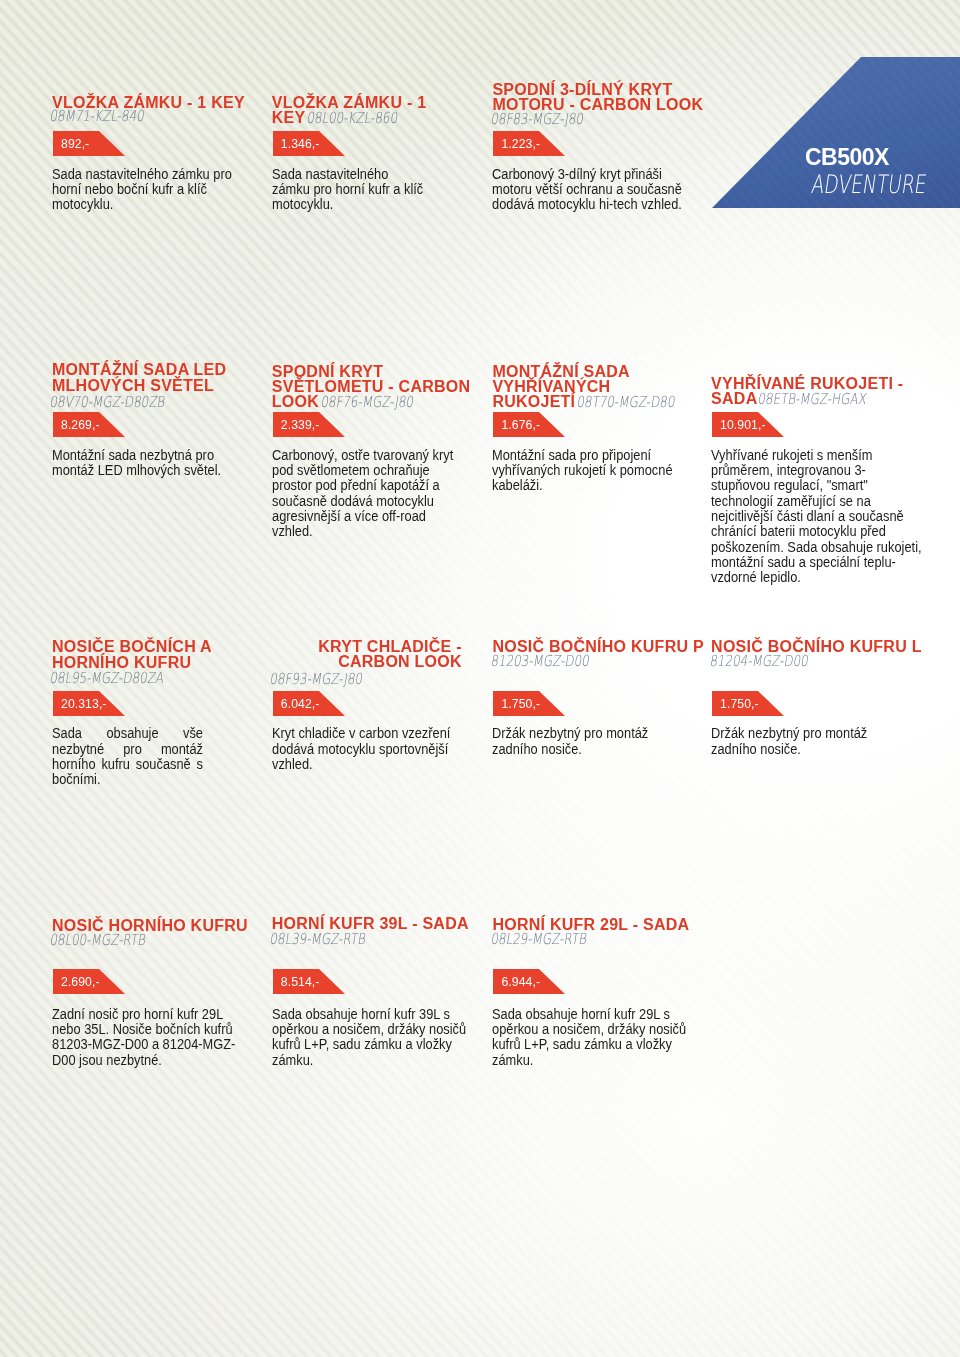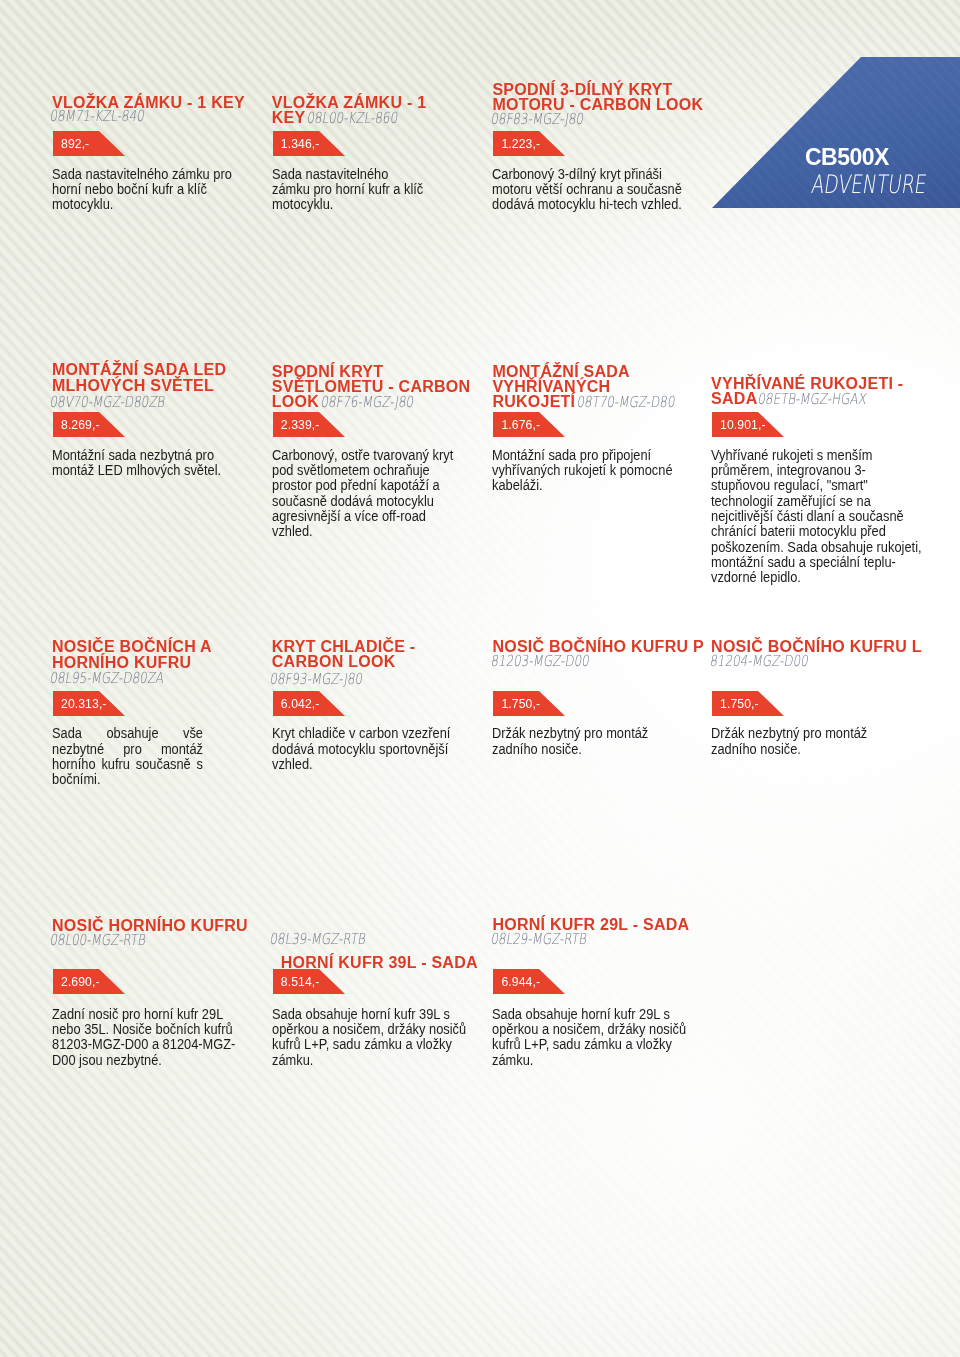--- a/index.html
+++ b/index.html
@@ -147,21 +147,21 @@
         <p class="code-line" style="top: 670px;"><span class="code" style="width: 116.04px;"><i>08L95-MGZ-D80ZA</i></span></p>
         <div class="badge" style="top: 691px;">
           <svg width="100" height="25" viewBox="0 0 100 25" aria-hidden="true">
             <polygon points="0,0 46,0 72,25 0,25" fill="#e8412c"></polygon>
           </svg>
           <span>20.313,-</span>
         </div>
         <p class="desc just" style="top: 726.3px; width: 163.917px;">Sada obsahuje vše nezbytné pro montáž horního kufru současně s bočními.</p>
       </div>
       <div class="cell" style="left: 271.8px; top: 0px;">
-        <p class="title" style="top: 639.3px; width: 190px;"><span>KRYT CHLADIČE - CARBON LOOK</span></p>
+        <p class="title" style="top: 639.3px; width: 190px; text-align: right;"><span>KRYT CHLADIČE - CARBON LOOK</span></p>
         <p class="code-line" style="top: 670.9px;"><span class="code" style="width: 94.9311px;"><i>08F93-MGZ-J80</i></span></p>
         <div class="badge" style="top: 691px;">
           <svg width="100" height="25" viewBox="0 0 100 25" aria-hidden="true">
             <polygon points="0,0 46,0 72,25 0,25" fill="#e8412c"></polygon>
           </svg>
           <span>6.042,-</span>
         </div>
         <p class="desc" style="top: 726.3px; width: 211.68px;">Kryt chladiče v carbon vzezření dodává motocyklu sportovnější vzhled.</p>
       </div>
       <div class="cell" style="left: 492.4px; top: 0px;">
@@ -191,21 +191,21 @@
         <p class="code-line" style="top: 931.5px;"><span class="code" style="width: 97.8748px;"><i>08L00-MGZ-RTB</i></span></p>
         <div class="badge" style="top: 969.1px;">
           <svg width="100" height="25" viewBox="0 0 100 25" aria-hidden="true">
             <polygon points="0,0 46,0 72,25 0,25" fill="#e8412c"></polygon>
           </svg>
           <span>2.690,-</span>
         </div>
         <p class="desc" style="top: 1006.7px; width: 206.253px;">Zadní nosič pro horní kufr 29L nebo 35L. Nosiče bočních kufrů 81203-MGZ-D00 a 81204-MGZ-D00 jsou nezbytné.</p>
       </div>
       <div class="cell" style="left: 271.8px; top: 0px;">
-        <p class="title" style="top: 955px; width: 215px; text-align: center;"><span>HORNÍ KUFR 39L - SADA</span></p>
+        <p class="title" style="top: 916px; width: 215px;"><span>HORNÍ KUFR 39L - SADA</span></p>
         <p class="code-line" style="top: 930.6px;"><span class="code" style="width: 97.8748px;"><i>08L39-MGZ-RTB</i></span></p>
         <div class="badge" style="top: 969.1px;">
           <svg width="100" height="25" viewBox="0 0 100 25" aria-hidden="true">
             <polygon points="0,0 46,0 72,25 0,25" fill="#e8412c"></polygon>
           </svg>
           <span>8.514,-</span>
         </div>
         <p class="desc" style="top: 1006.7px; width: 217.108px;">Sada obsahuje horní kufr 39L s opěrkou a nosičem, držáky nosičů kufrů L+P, sadu zámku a vložky zámku.</p>
       </div>
       <div class="cell" style="left: 492.4px; top: 0px;">

